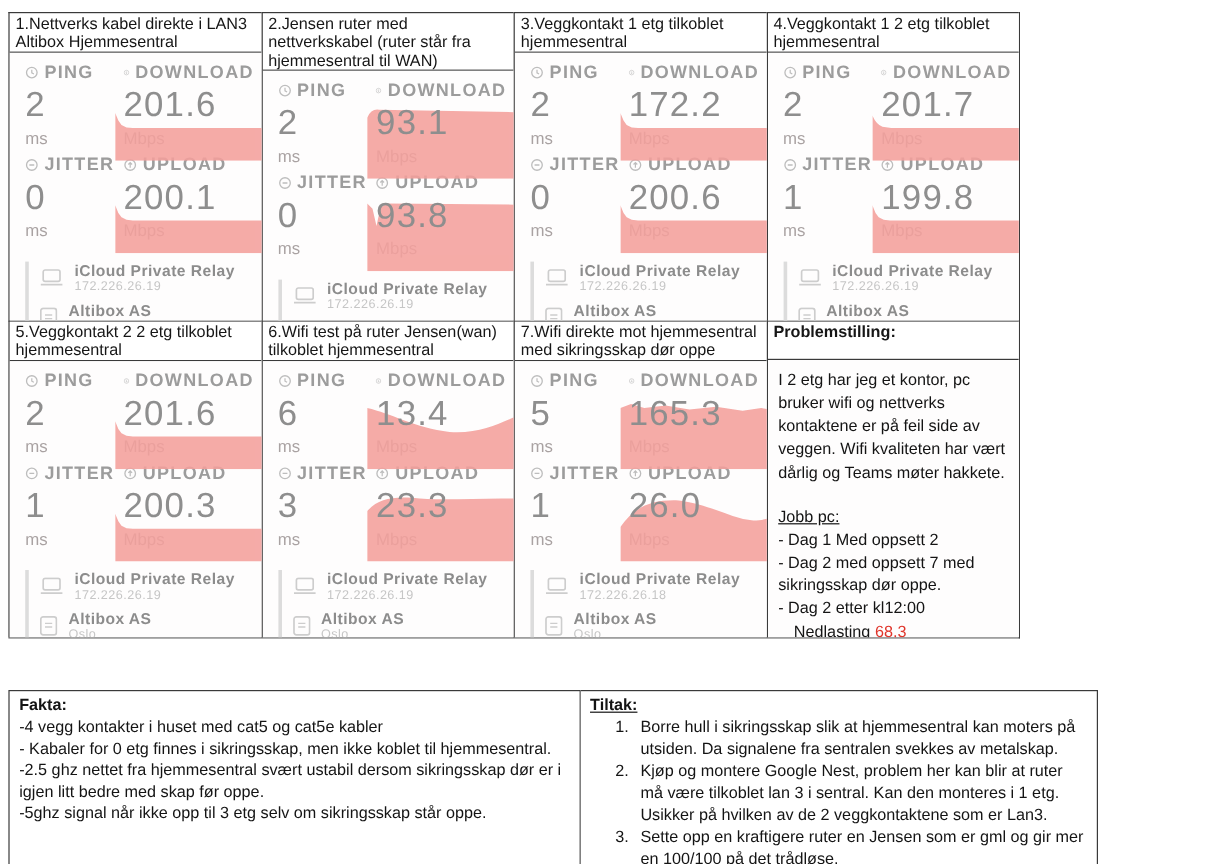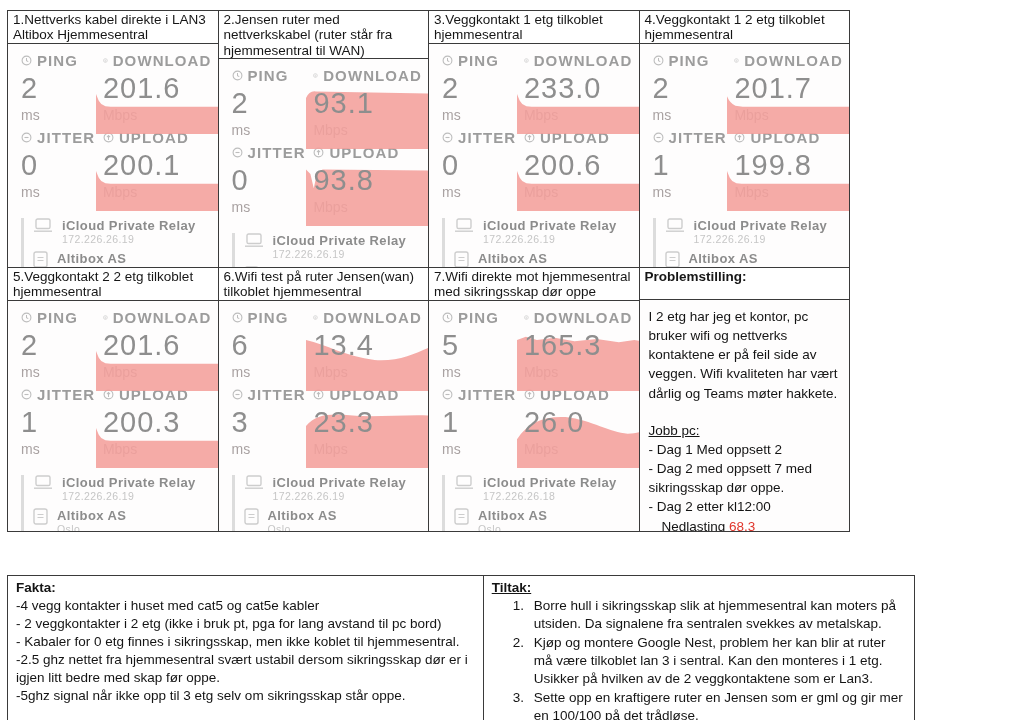--- a/index.html
+++ b/index.html
@@ -28,21 +28,21 @@
   .m-value { position: relative; z-index: 2; width: max-content; margin-top: 5px;
     font-size: 29px; line-height: 1; font-weight: 400; color: #8e8e8e; letter-spacing: 1px; }
   .m-unit { position: relative; z-index: 0; margin-top: 4px; font-size: 14px; color: #a9a2a2; }
   .graph { position: absolute; z-index: 1; left: -7px; right: 8px; bottom: -5px; height: 42px; opacity: .88; }
   .graph.tall { height: 62px; }
   .graph path { fill: #f4a09c; }
 
   .isp { display: flex; gap: 9px; margin-top: 12px; }
   .vbar { width: 3px; background: #dcdcdc; }
   .isp-rows { flex: 1; }
-  .isp-row { display: flex; gap: 9px; margin-bottom: 6px; }
+  .isp-row { display: flex; align-items: center; gap: 9px; margin-bottom: 6px; }
   .isp-name { font-size: 13px; font-weight: 700; color: #8c8c8c; letter-spacing: .4px; }
   .isp-sub { font-size: 10.5px; color: #c6c6c6; letter-spacing: .4px; }
 
   
   .problem-body { padding: 7px 9px; font-size: 13.5px; line-height: 1.42; color: #141414; }
   .problem-body .para { margin-bottom: 18px; }
   .jobb-title { font-weight: 400; text-decoration: underline; }
   .jobb-line { }
   .indent { padding-left: 13px; }
   .red { color: #e0352b; }
@@ -266,21 +266,21 @@
         </div>
         <div class="mcol wide">
           <div class="metric">
             <div class="m-label">
               <svg width="11" height="11" viewBox="0 0 12 12">
                     <circle cx="6" cy="6" r="4.8" fill="none" stroke="#bdbdbd" stroke-width="1.2"></circle>
                     <path d="M6 3.4 V8 M4.3 6.5 L6 8.2 L7.7 6.5" fill="none" stroke="#bdbdbd" stroke-width="1.1"></path>
                   </svg>
               <span>DOWNLOAD</span>
             </div>
-            <div class="m-value">233.0</div>
+            <div class="m-value">172.2</div>
             <div class="m-unit">Mbps</div>
             <svg class="graph" preserveAspectRatio="none" viewBox="0 0 120 40">
                   <path d="M0,40 L0,2 L2.5,8 L5,11.5 L9,13.5 L14,14 L120,14 L120,40 Z"></path>
                 </svg>
           </div>
           <div class="metric">
             <div class="m-label">
               <svg width="11" height="11" viewBox="0 0 12 12">
                     <circle cx="6" cy="6" r="4.8" fill="none" stroke="#bdbdbd" stroke-width="1.2"></circle>
                     <path d="M6 8.6 V4 M4.3 5.5 L6 3.8 L7.7 5.5" fill="none" stroke="#bdbdbd" stroke-width="1.1"></path>
@@ -684,21 +684,20 @@
         </div>
       </div>
     </div>
   </div>
 
   <div class="bottom">
     <div class="box">
       <div class="box-title">Fakta:</div>
       <div id="fakta-lines">
           <div>-4 vegg kontakter i huset med cat5 og cat5e kabler</div>
-          <div>- 2 veggkontakter i 2 etg (ikke i bruk pt, pga for lang avstand til pc bord)</div>
           <div>- Kabaler for 0 etg finnes i sikringsskap, men ikke koblet til hjemmesentral.</div>
           <div>-2.5 ghz nettet fra hjemmesentral svært ustabil dersom sikringsskap dør er i igjen litt bedre med skap før oppe.</div>
           <div>-5ghz signal når ikke opp til 3 etg selv om sikringsskap står oppe.</div>
         </div>
     </div>
     <div class="box">
       <div class="box-title underline">Tiltak:</div>
       <ol class="tiltak-list" id="tiltak-list">
           <li>Borre hull i sikringsskap slik at hjemmesentral kan moters på utsiden. Da signalene fra sentralen svekkes av metalskap.</li>
           <li>Kjøp og montere Google Nest, problem her kan blir at ruter må være tilkoblet lan 3 i sentral. Kan den monteres i 1 etg. Usikker på hvilken av de 2 veggkontaktene som er Lan3.</li>

